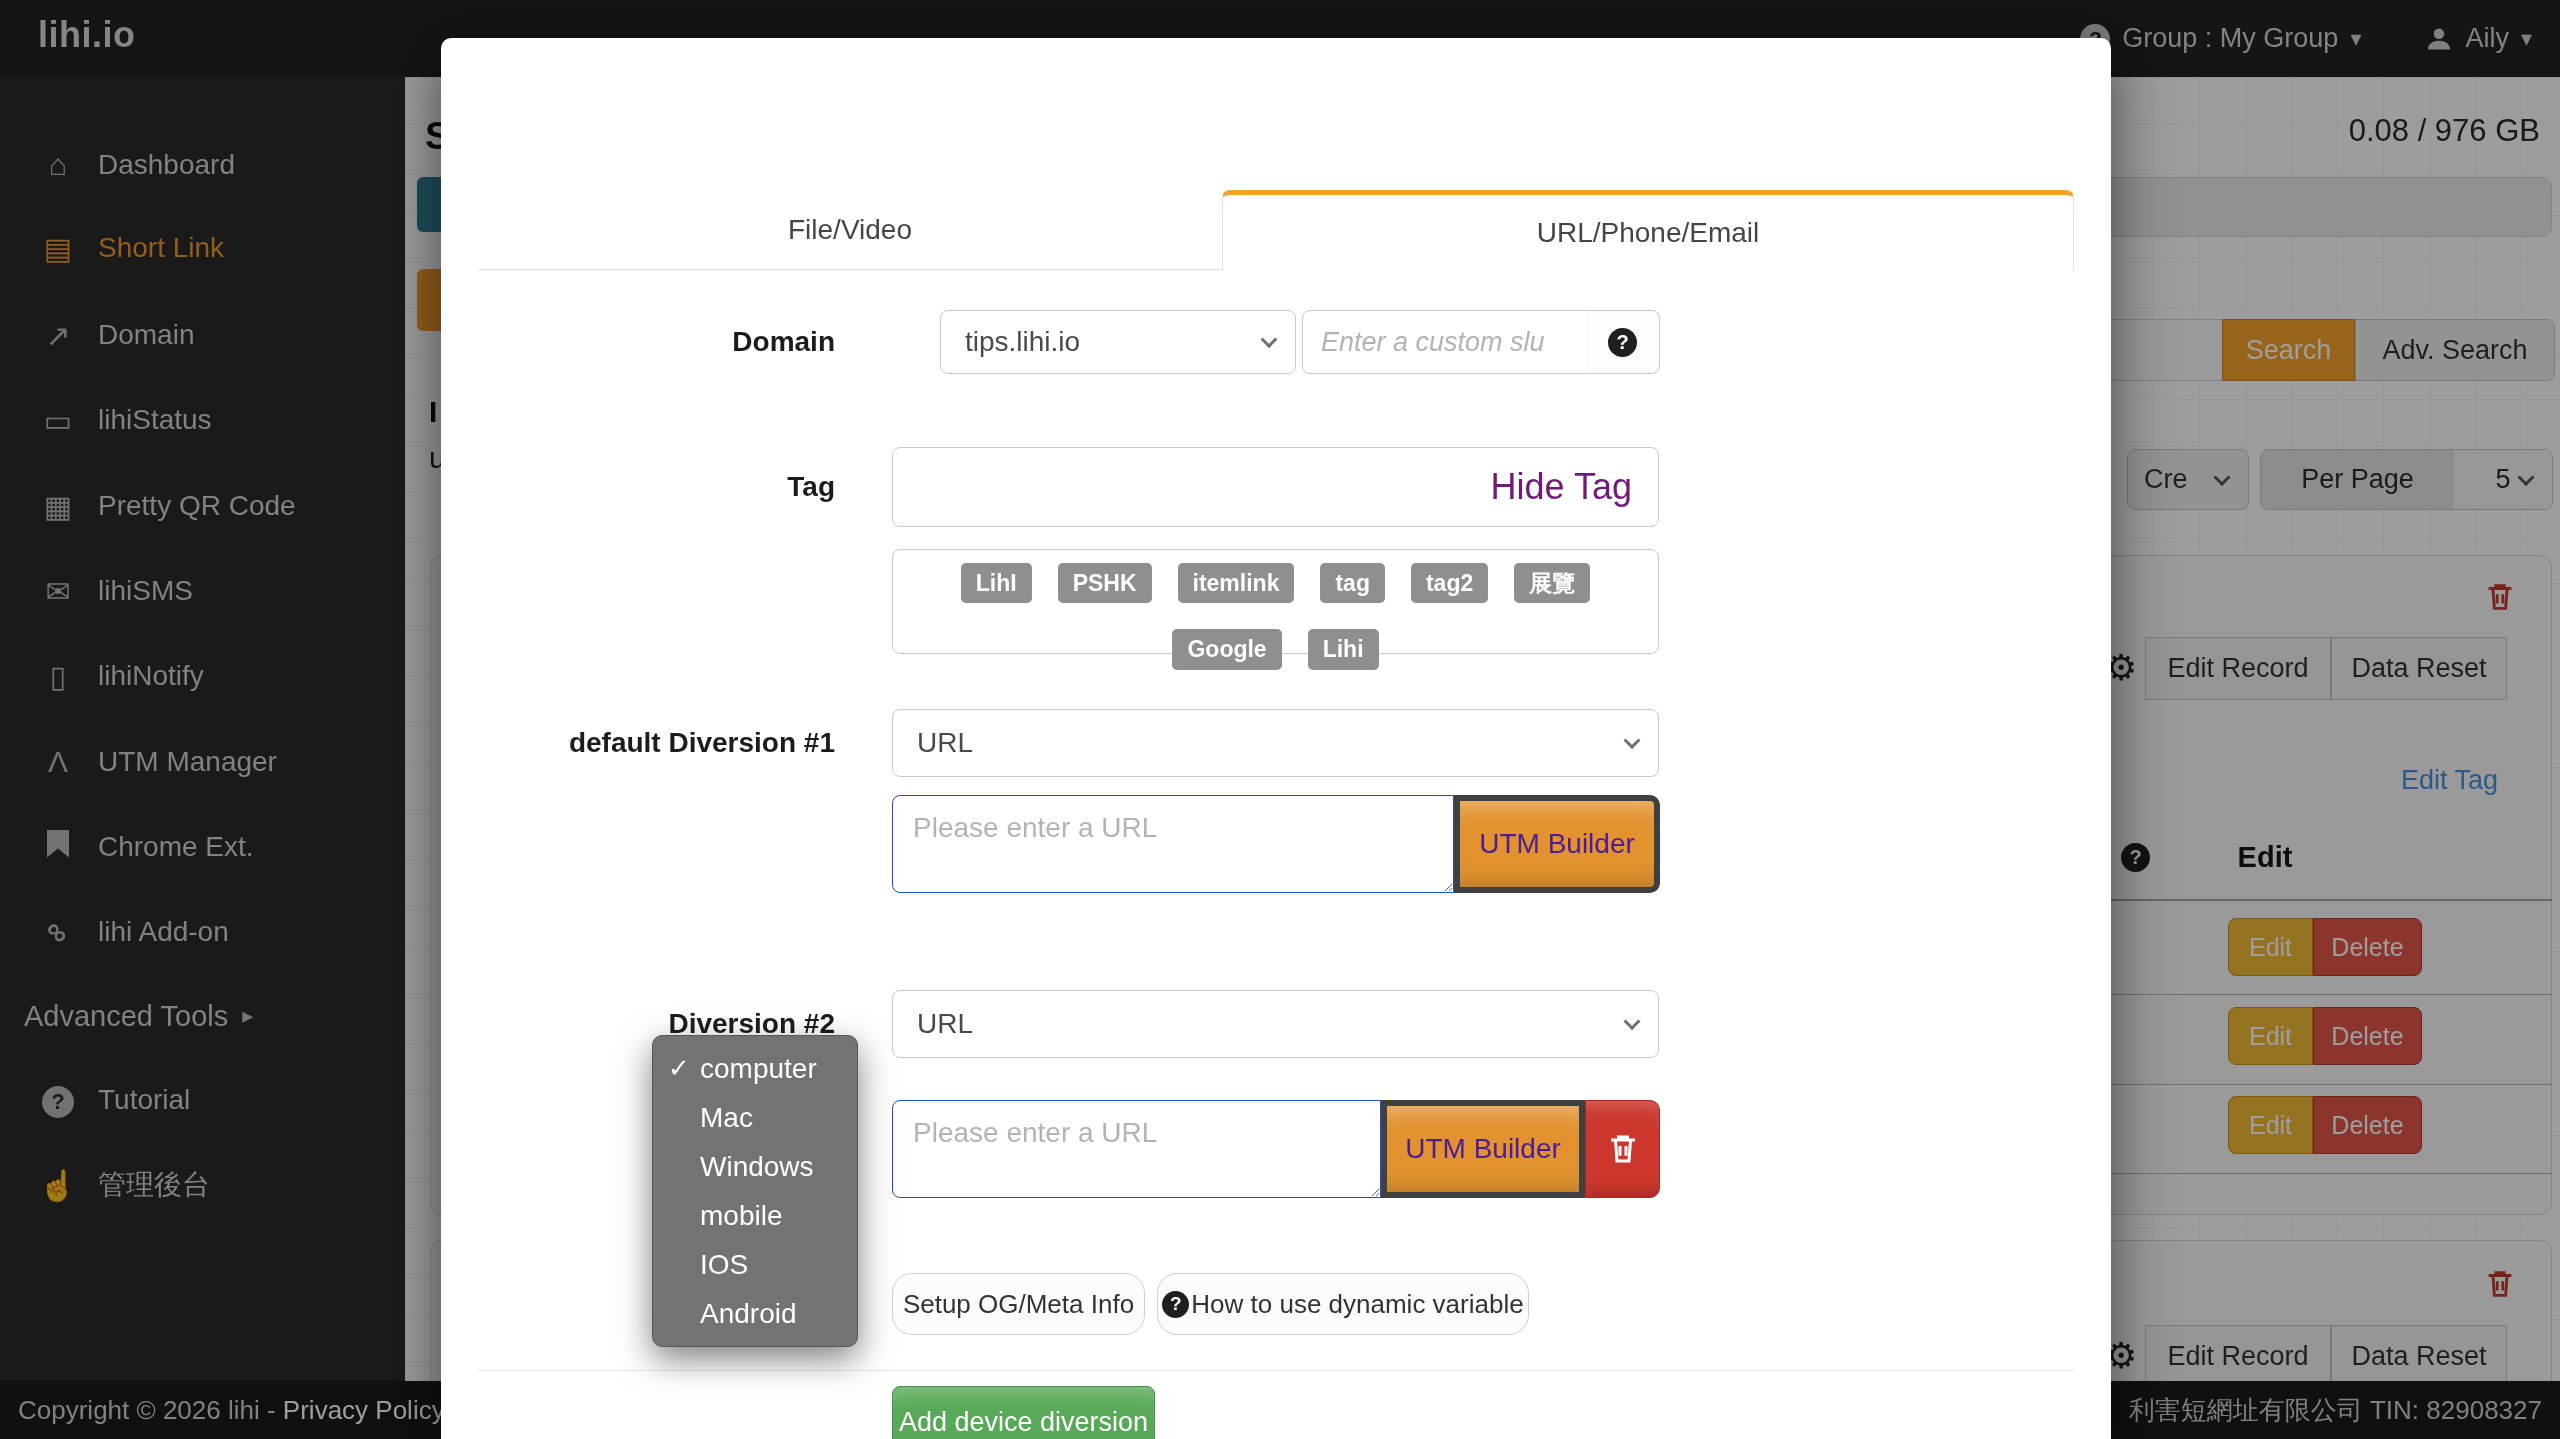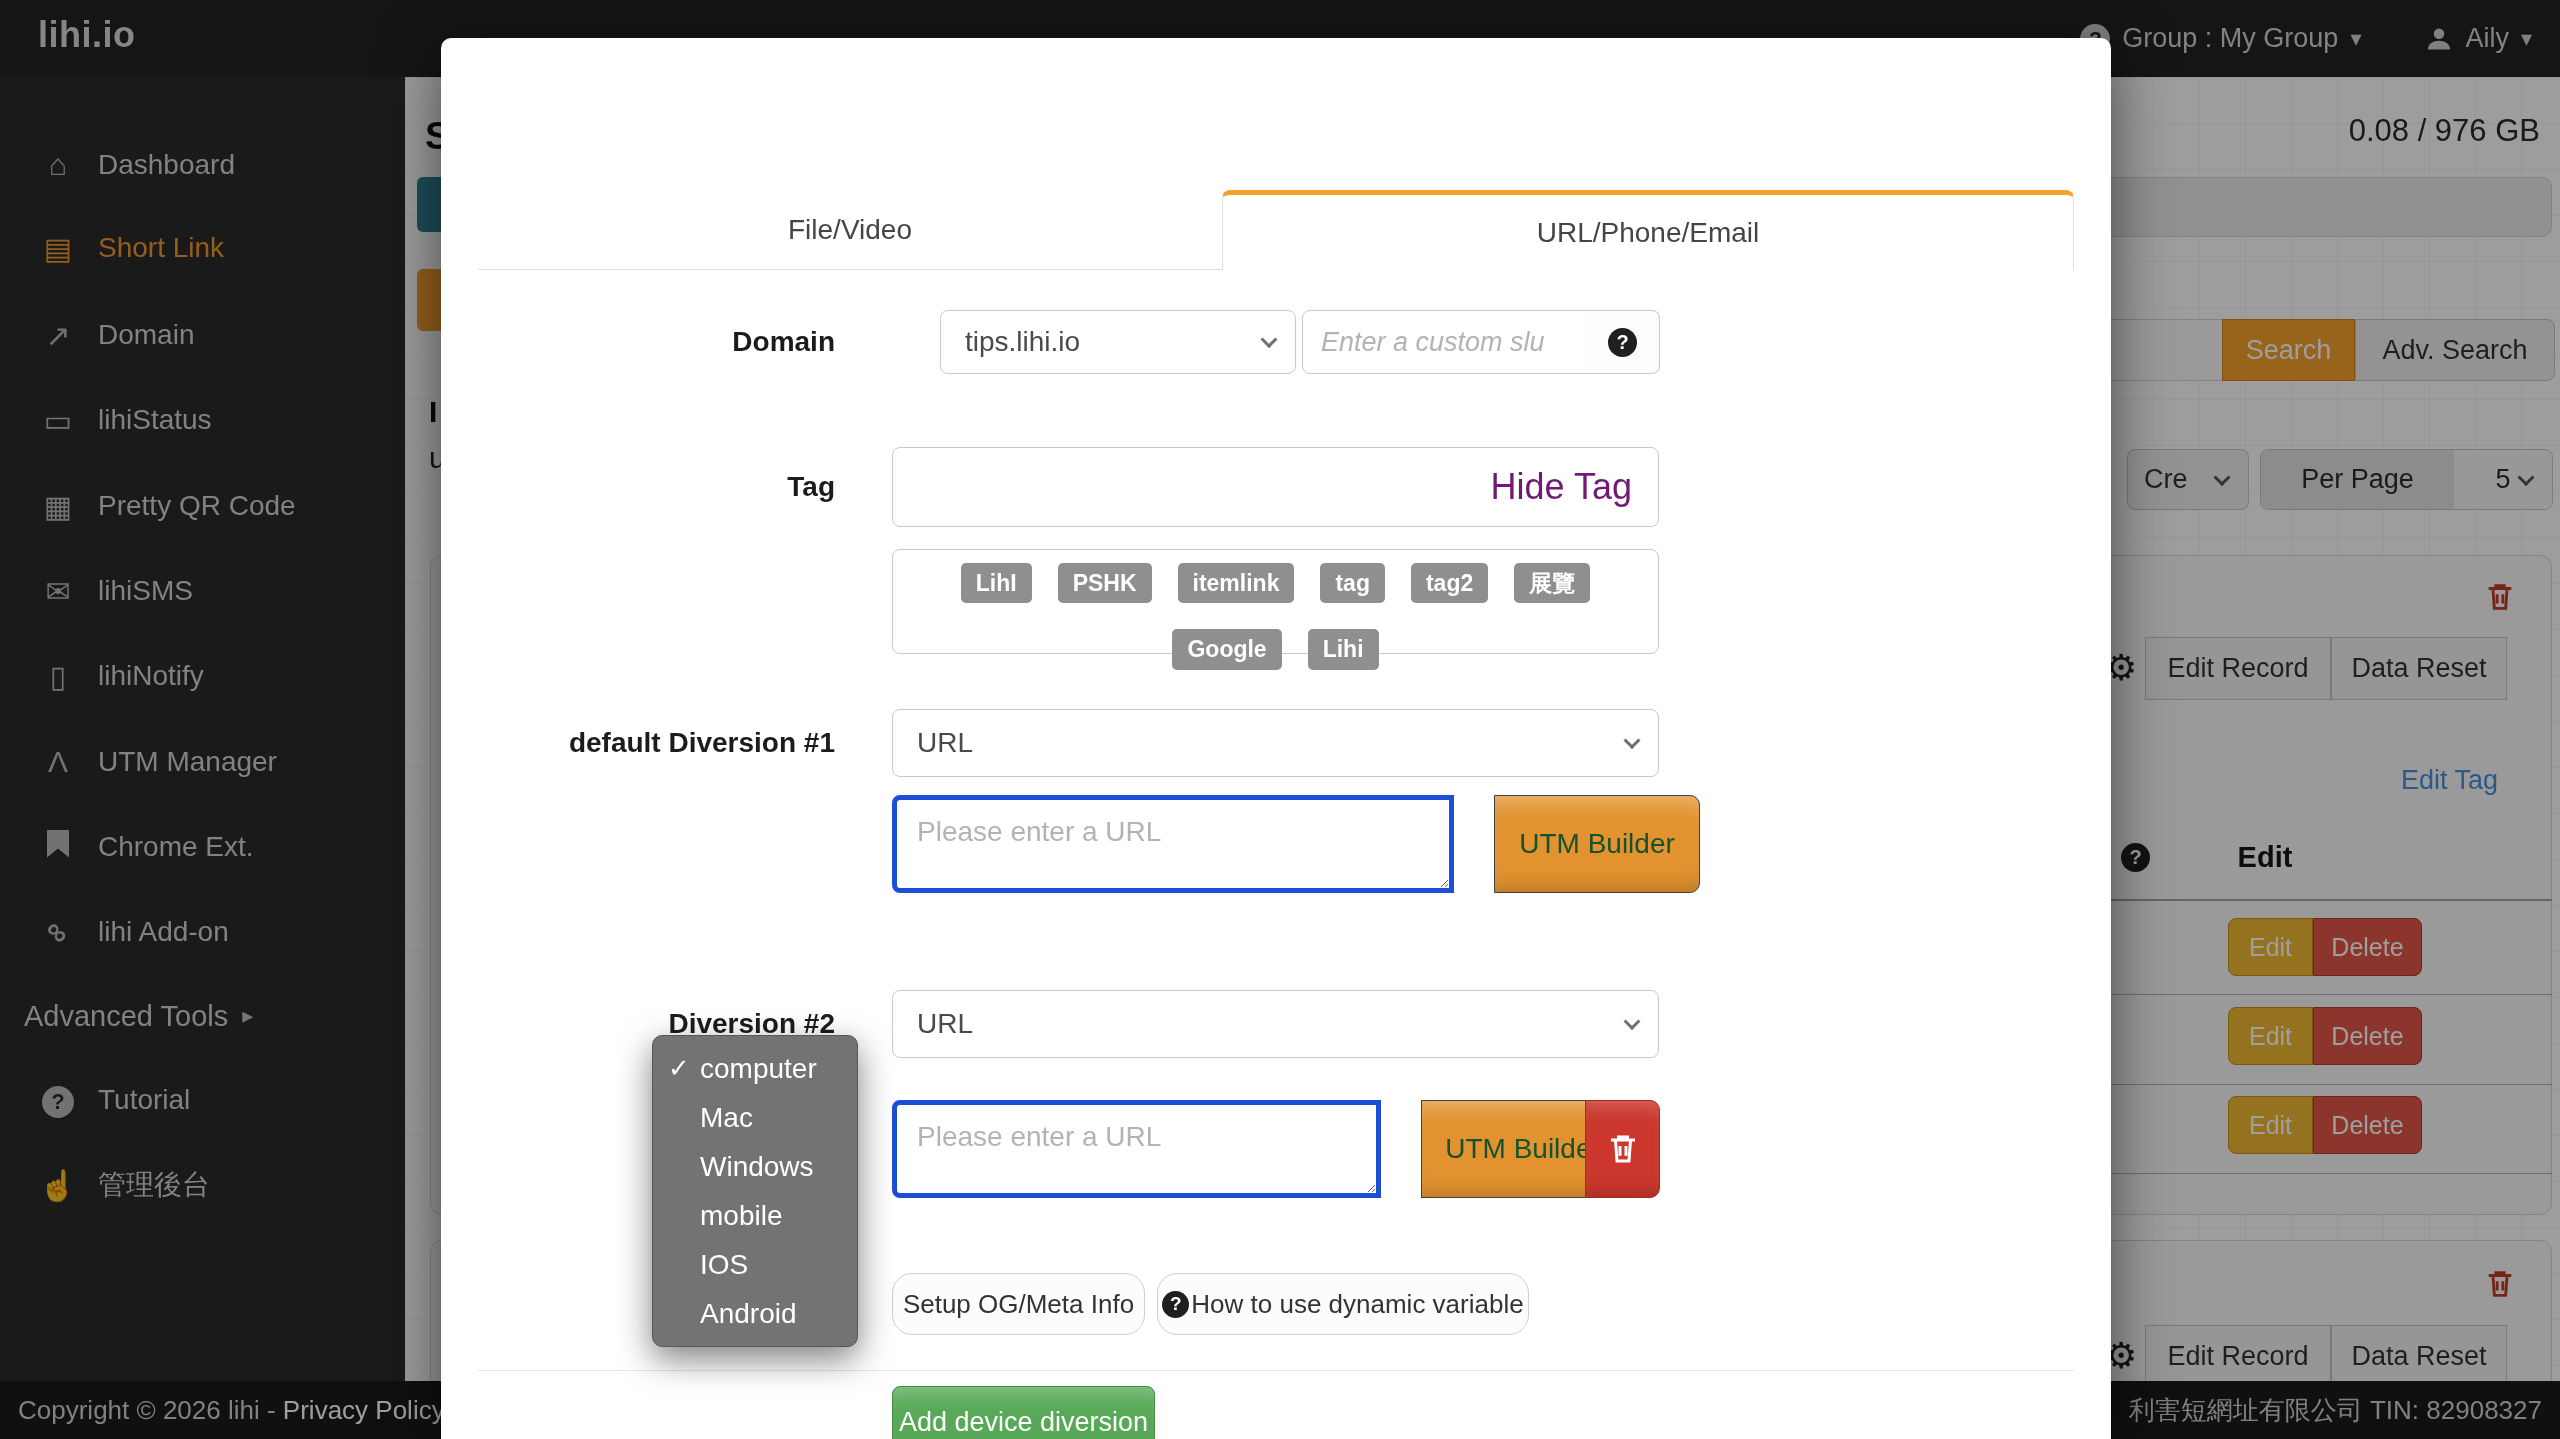--- a/index.html
+++ b/index.html
@@ -65,29 +65,29 @@
   .tabs { position:absolute; left:37px; top:152px; width:1596px; height:80px; display:flex; }
   .tab { display:flex; align-items:center; justify-content:center; font-size:28px; color:#454545; cursor:pointer; }
   .tab.active { width:852px; background:#fff; border-top:5px solid var(--accent,#f5a02c); border-left:1px solid #e0e0e0; border-right:1px solid #e0e0e0; border-radius:8px 8px 0 0; }
   .tab.inactive { flex:1; border-bottom:1px solid #dcdcdc; }
 
   .lblcol { position:absolute; left:0; width:394px; text-align:right; font-weight:bold; font-size:28px; color:#1c1c1c; }
   .selectbox { position:absolute; background:#fff; border:1px solid #c9c9c9; border-radius:8px; display:flex; align-items:center; padding:0 24px; font-size:28px; color:#4a4a4a; cursor:pointer; }
   .chev { position:absolute; right:20px; top:50%; width:12px; height:12px; border-right:3px solid #6f6f6f; border-bottom:3px solid #6f6f6f; transform:translateY(-70%) rotate(45deg); }
   .txtinput { position:absolute; border:1px solid #c9c9c9; font-size:27px; color:#333; padding:0 18px; outline:none; }
   .txtinput::placeholder { color:#b3b3b3; }
-  .m-textarea { position:absolute; border:5px solid #1d4ed8; border-radius:8px 0 0 8px; font-family:"Liberation Sans",sans-serif; font-size:28px; color:#333; padding:16px 20px; resize:both; outline:none; }
+  .m-textarea { position:absolute; border:1px solid #1d4ed8; border-radius:8px 0 0 8px; font-family:"Liberation Sans",sans-serif; font-size:28px; color:#333; padding:16px 20px; resize:both; outline:none; }
   .m-textarea::placeholder { color:#b3b3b3; }
   .qbtn { position:absolute; background:#fdfdfd; border:1px solid #c9c9c9; border-left:none; border-radius:0 8px 8px 0; display:flex; align-items:center; justify-content:center; cursor:pointer; }
   .tagbox { position:absolute; border:1px solid #c9c9c9; border-radius:8px; background:#fff; }
   .hide-tag { position:absolute; right:26px; top:0; height:100%; display:flex; align-items:center; font-size:36px; color:#701a75; cursor:pointer;margin-left:35px; }
   .chips { display:flex; gap:26px; padding:13px 14px; flex-wrap:wrap;justify-content:center; }
   .chip { background:#8f8f8f; color:#fff; font-size:23px; font-weight:bold; padding:7px 15px; border-radius:5px; cursor:pointer; line-height:1.15; }
-  .utm { position:absolute; display:flex; align-items:center; justify-content:center; color:#14532d; font-size:28px; background:var(--orange,#e2922e); border:1px solid #404040; cursor:pointer;
-         box-shadow:inset 0 16px 20px -10px rgba(255,255,255,.35), inset 0 -16px 20px -12px rgba(0,0,0,.2);margin-left:40px; }
+  .utm { position:absolute; display:flex; align-items:center; justify-content:center; color:#4c1d95; font-size:28px; background:var(--orange,#e2922e); border:6px solid #404040; cursor:pointer;
+         box-shadow:inset 0 16px 20px -10px rgba(255,255,255,.35), inset 0 -16px 20px -12px rgba(0,0,0,.2); }
   .trash-btn { position:absolute; display:flex; align-items:center; justify-content:center; background:var(--red,#cb372d); border:1px solid #a32b22; border-radius:0 10px 10px 0; cursor:pointer;
          box-shadow:inset 0 14px 18px -10px rgba(255,255,255,.25), inset 0 -14px 18px -12px rgba(0,0,0,.25); }
   .flat-btn { position:absolute; display:flex; align-items:center; justify-content:center; background:#fcfcfc; border:1px solid #cfcfcf; border-radius:20px; font-size:26px; color:#333; cursor:pointer; gap:2px; }
   .divider { position:absolute; left:37px; top:1332px; width:1596px; height:1px; background:#e6e6e6; }
   .green-btn { position:absolute; display:flex; align-items:center; justify-content:center; color:#fff; font-size:27px; background:var(--green,#57a957); border:1px solid #449044; border-radius:8px; cursor:pointer;
          box-shadow:inset 0 16px 20px -10px rgba(255,255,255,.3), inset 0 -16px 20px -12px rgba(0,0,0,.2); }
 
   
   .devmenu { position:absolute; left:652px; top:1035px; width:206px; background:rgba(110,110,110,.97); border:1px solid #575757; border-radius:10px; box-shadow:0 12px 34px rgba(0,0,0,.5); padding:8px 0; z-index:40; }
   .devitem { position:relative; height:49px; line-height:49px; padding-left:47px; color:#fff; font-size:28px; cursor:pointer; white-space:nowrap; }

